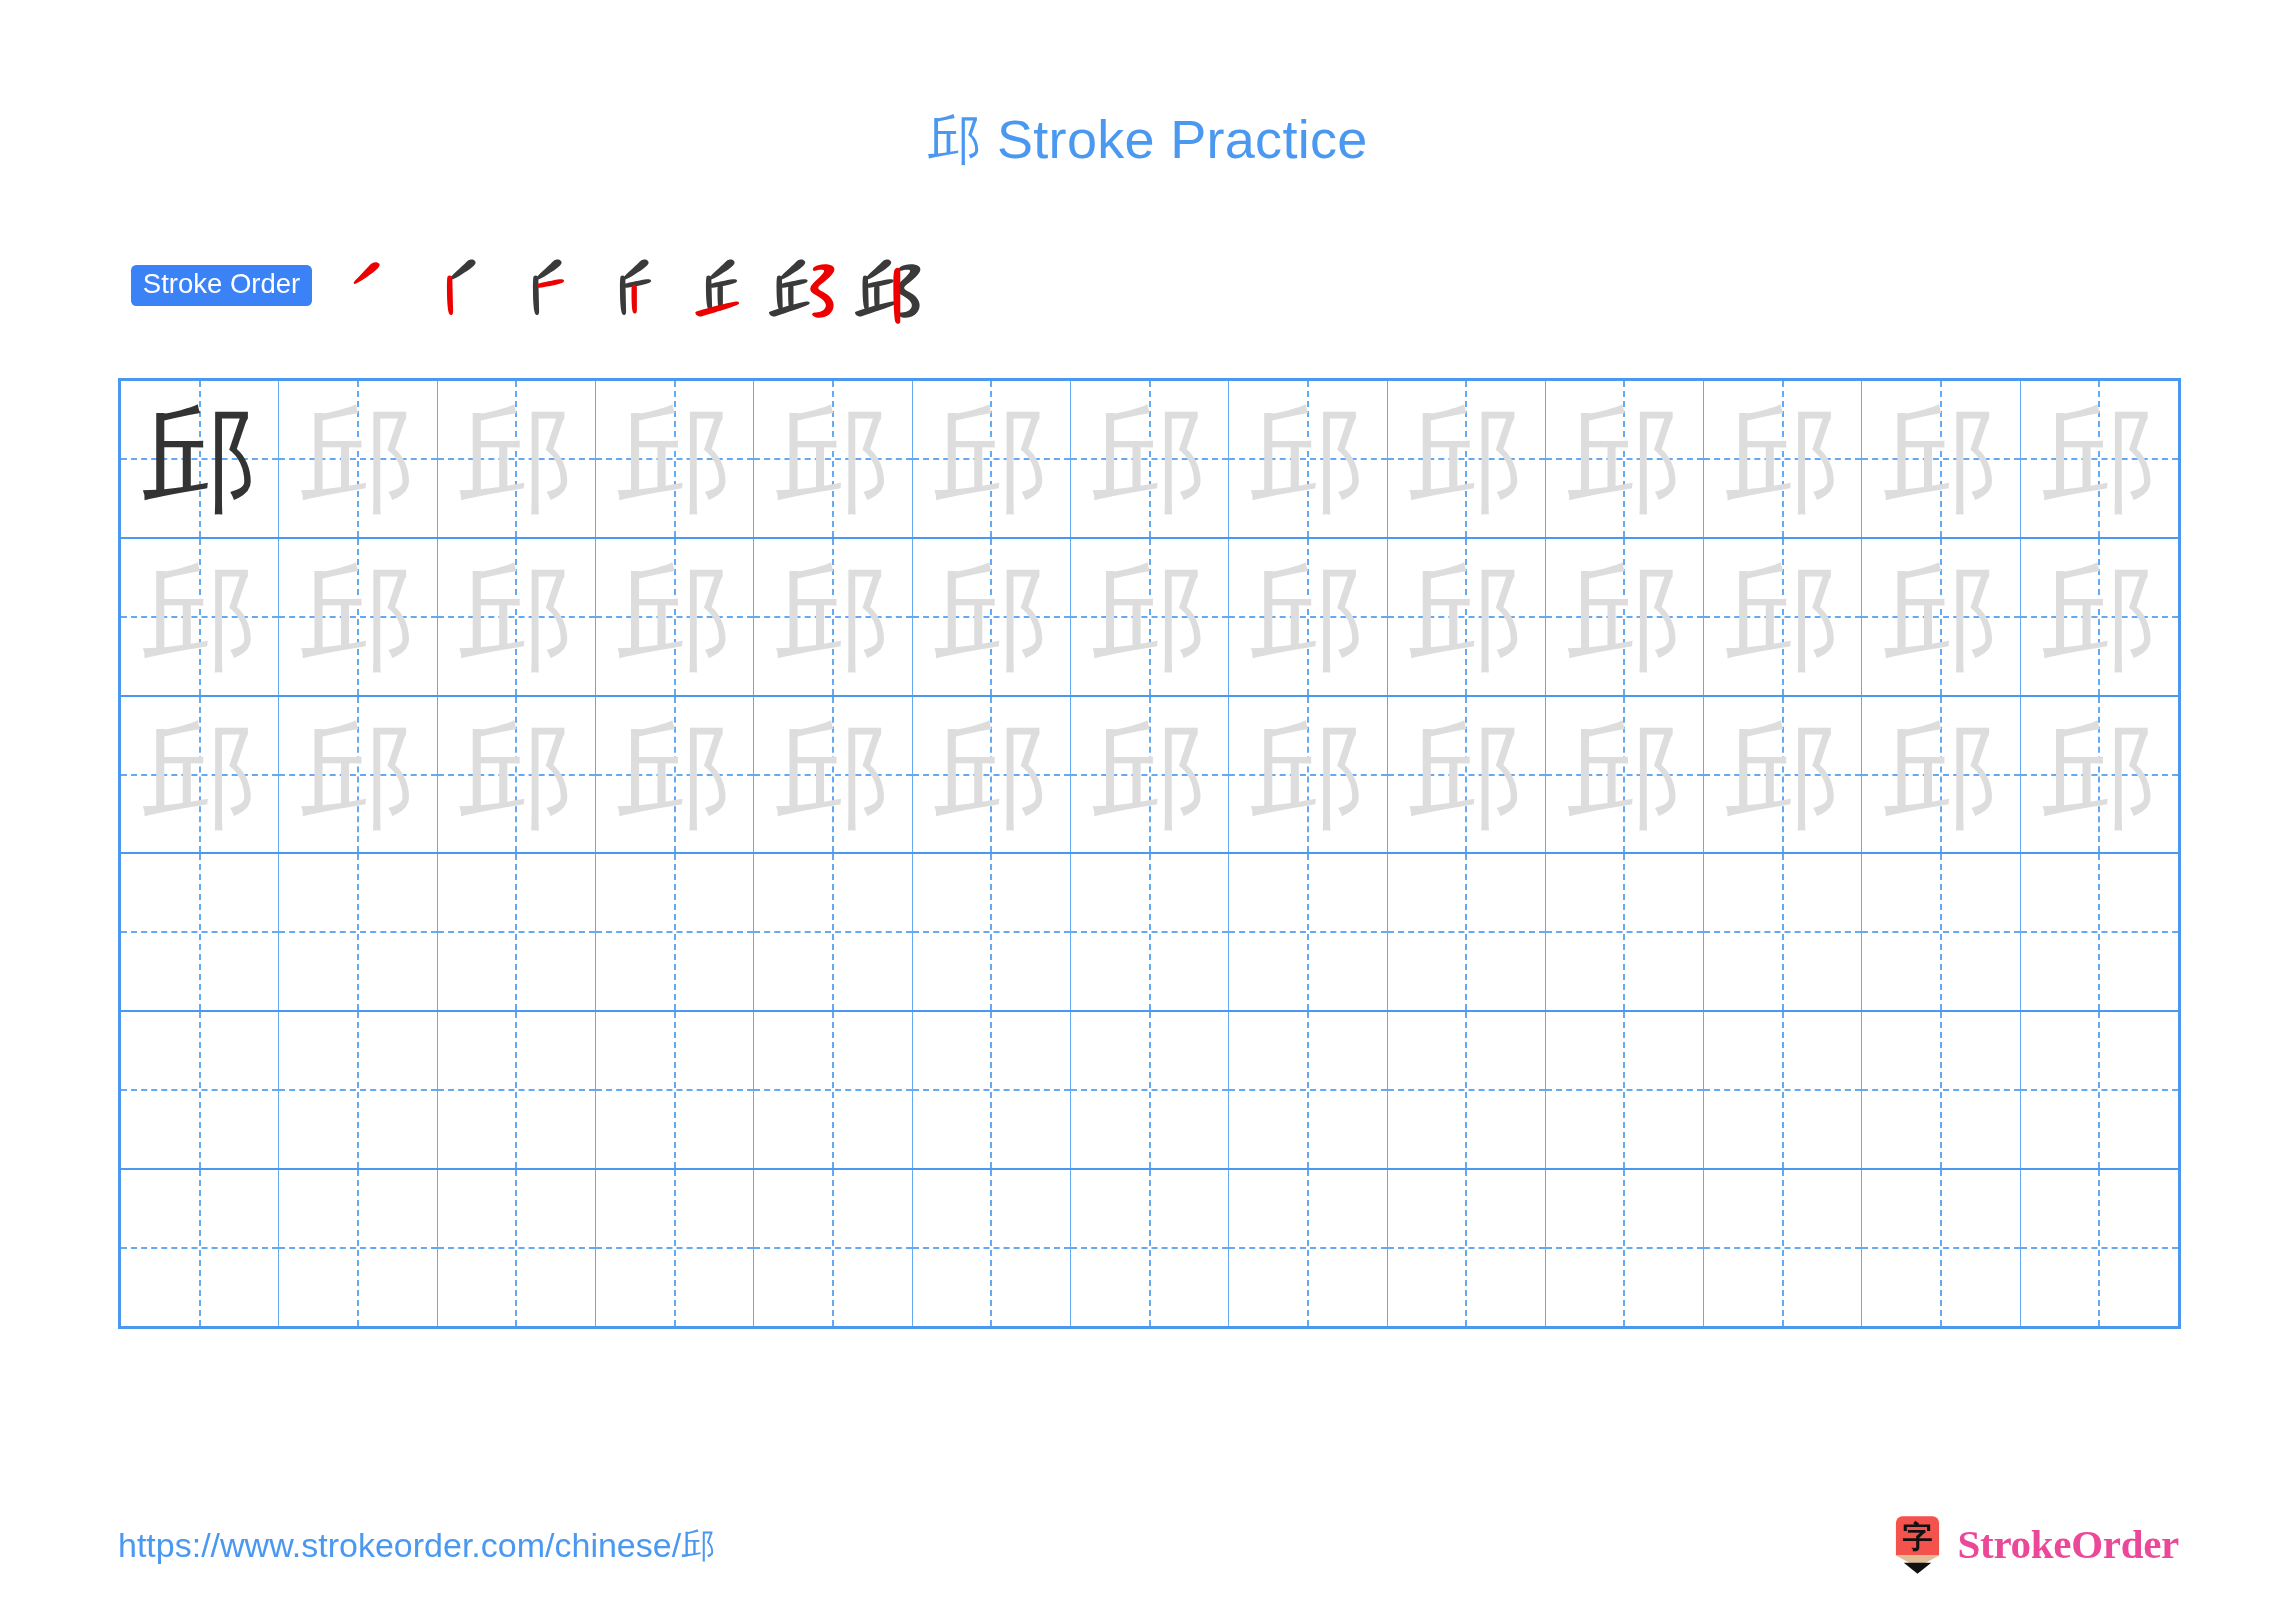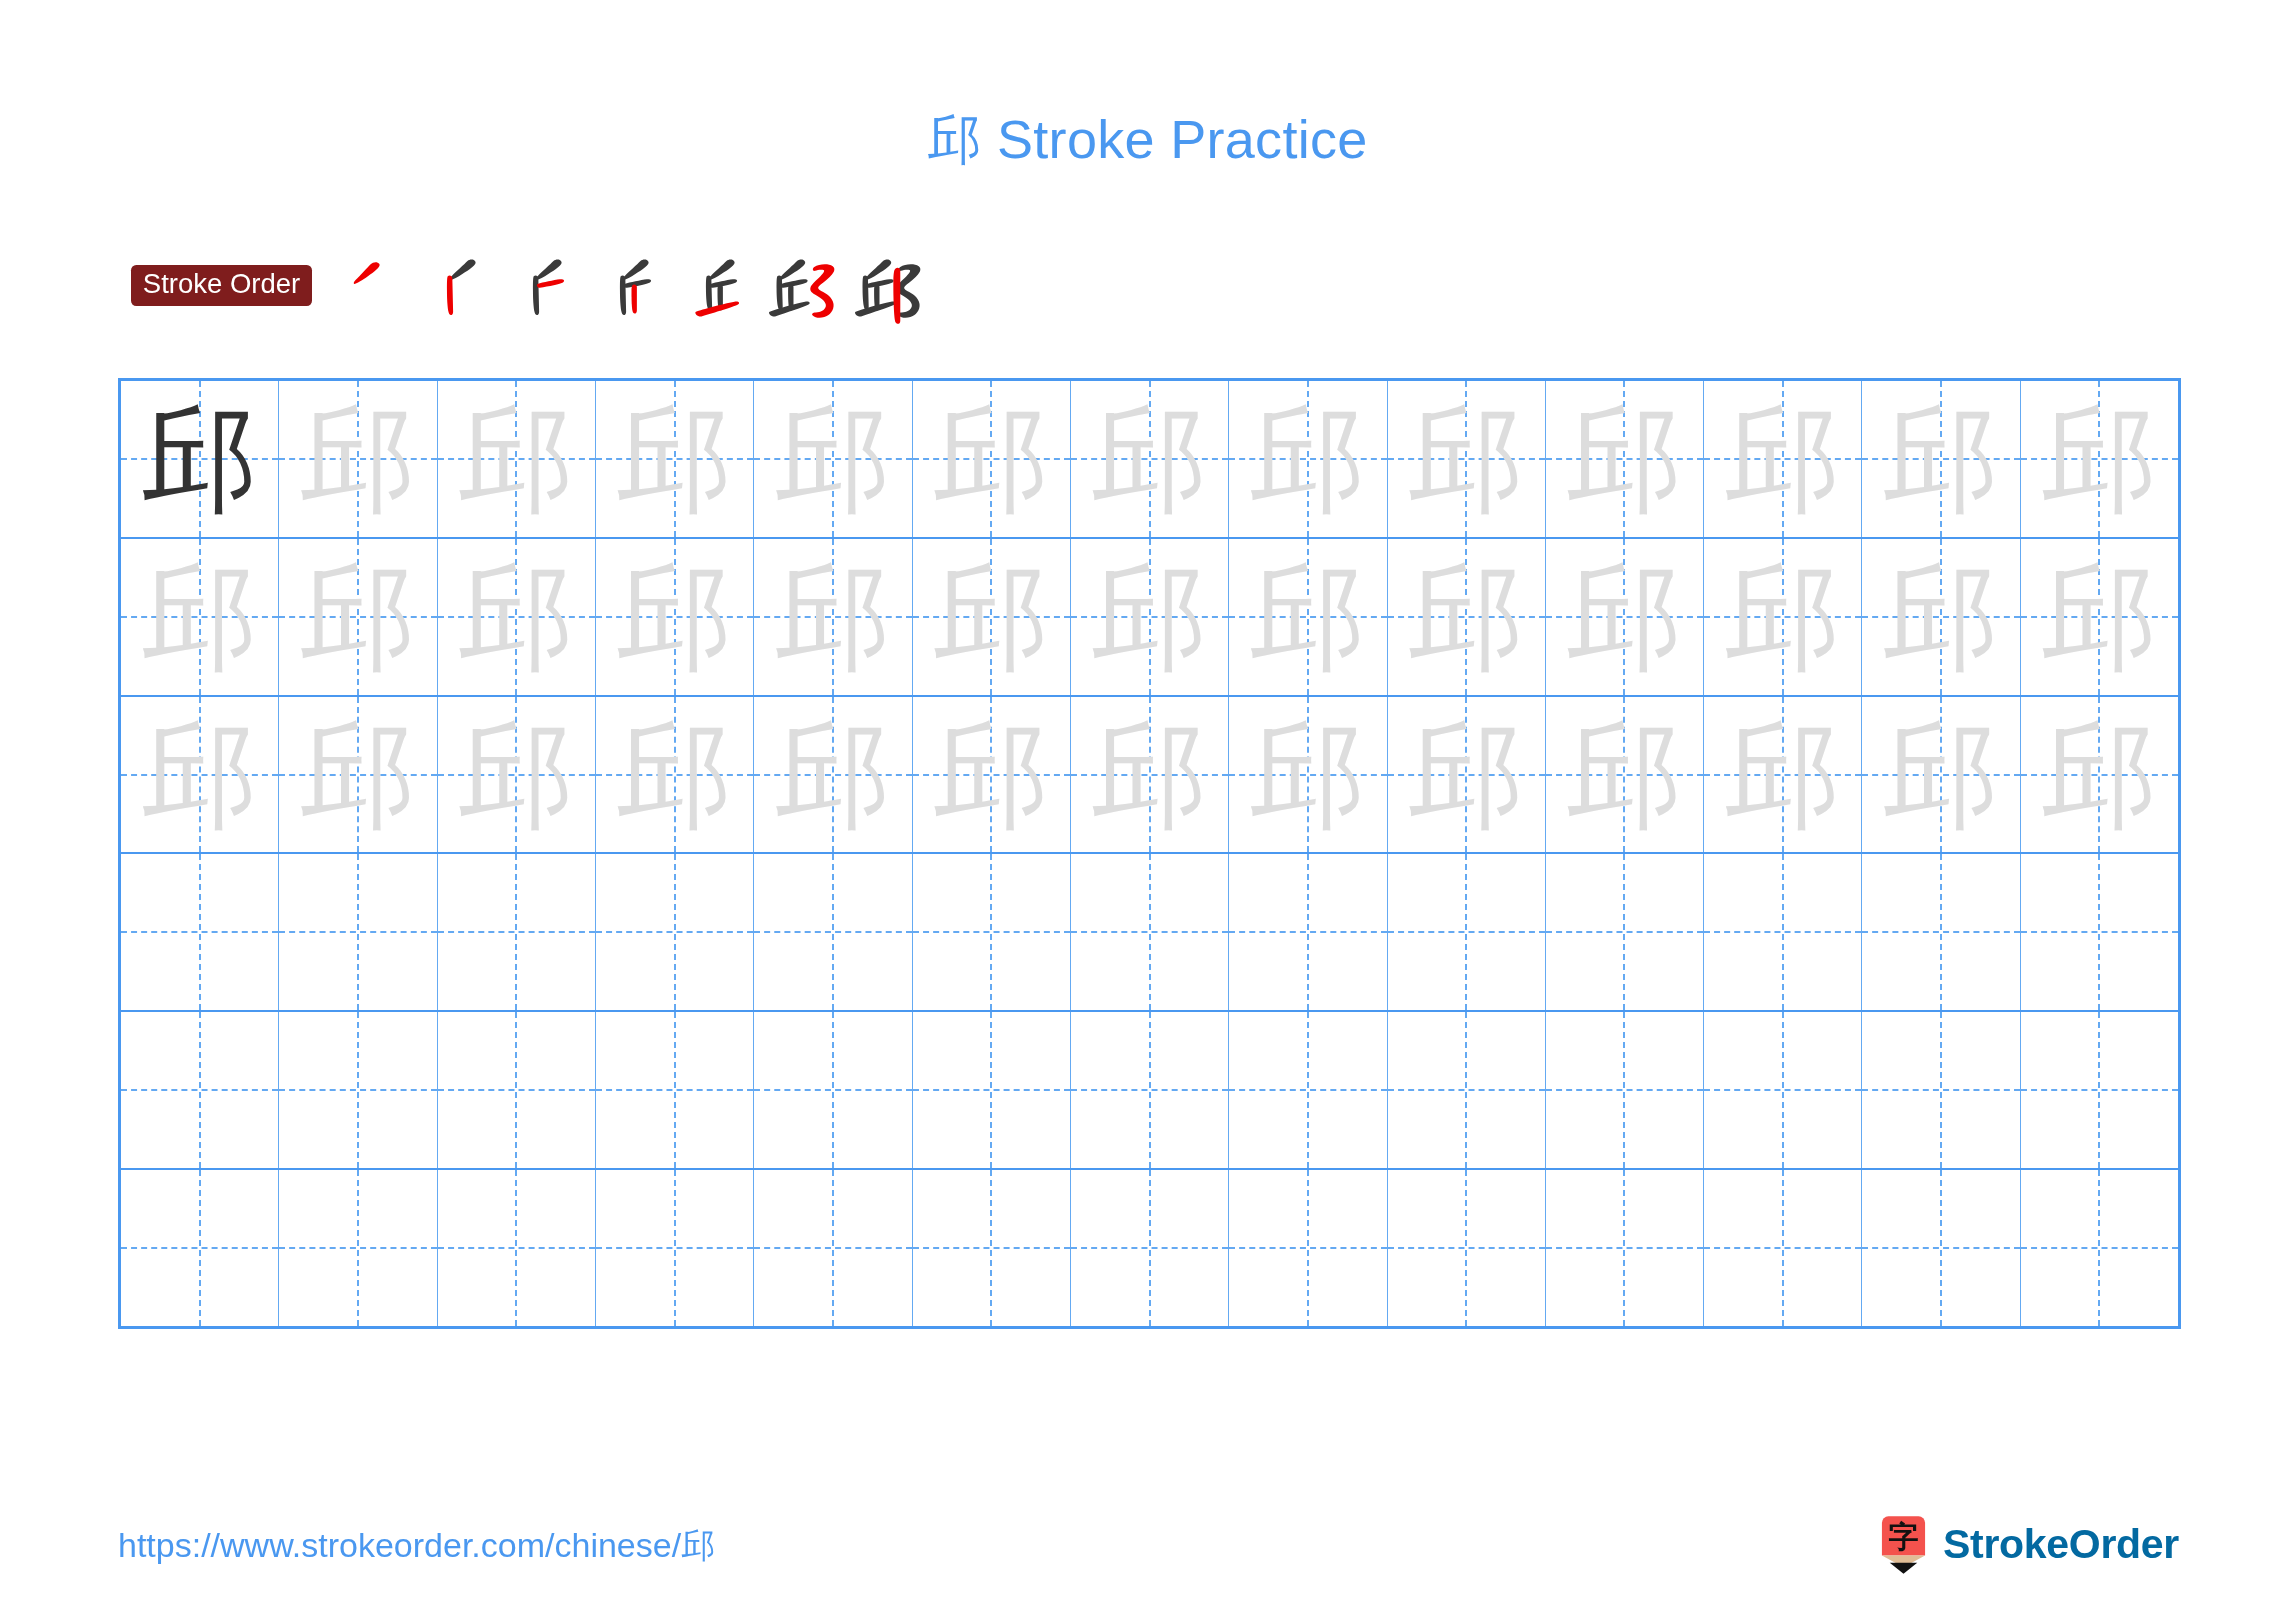--- a/index.html
+++ b/index.html
@@ -34,21 +34,21 @@
   
   .stroke-order-row {
     position: absolute;
     top: 250px;
     left: 131px;
     display: flex;
     align-items: center;
     height: 71px;
   }
   .stroke-order-badge {
-    background: #7f1d1d;
+    background: #3b82f6;
     color: #ffffff;
     font-size: 27.5px;
     font-weight: 400;
     border-radius: 5.2px;
     padding: 5.9px 11.8px 8.5px 11.8px;
     line-height: 1;
     white-space: nowrap;
   }
   .stroke-steps {
     display: flex;
@@ -154,24 +154,25 @@
   .brand-logo {
     width: 51px;
     height: 58px;
     position: relative;
     margin-right: 14.4px;
     flex: none;
   }
   .brand-name {
     font-size: 41px;
     font-weight: bold;
-    color: #0369a1;
+    color: #ec4899;
     letter-spacing: -0.3px;
     white-space: nowrap;
     line-height: 1;
+    font-family: Liberation Serif, serif;
   }
 </style>
 </head>
 <body>
 
 <div class="page-title">邱 Stroke Practice</div>
 
 <div class="stroke-order-row">
 
   <div class="stroke-order-badge">Stroke Order</div>

